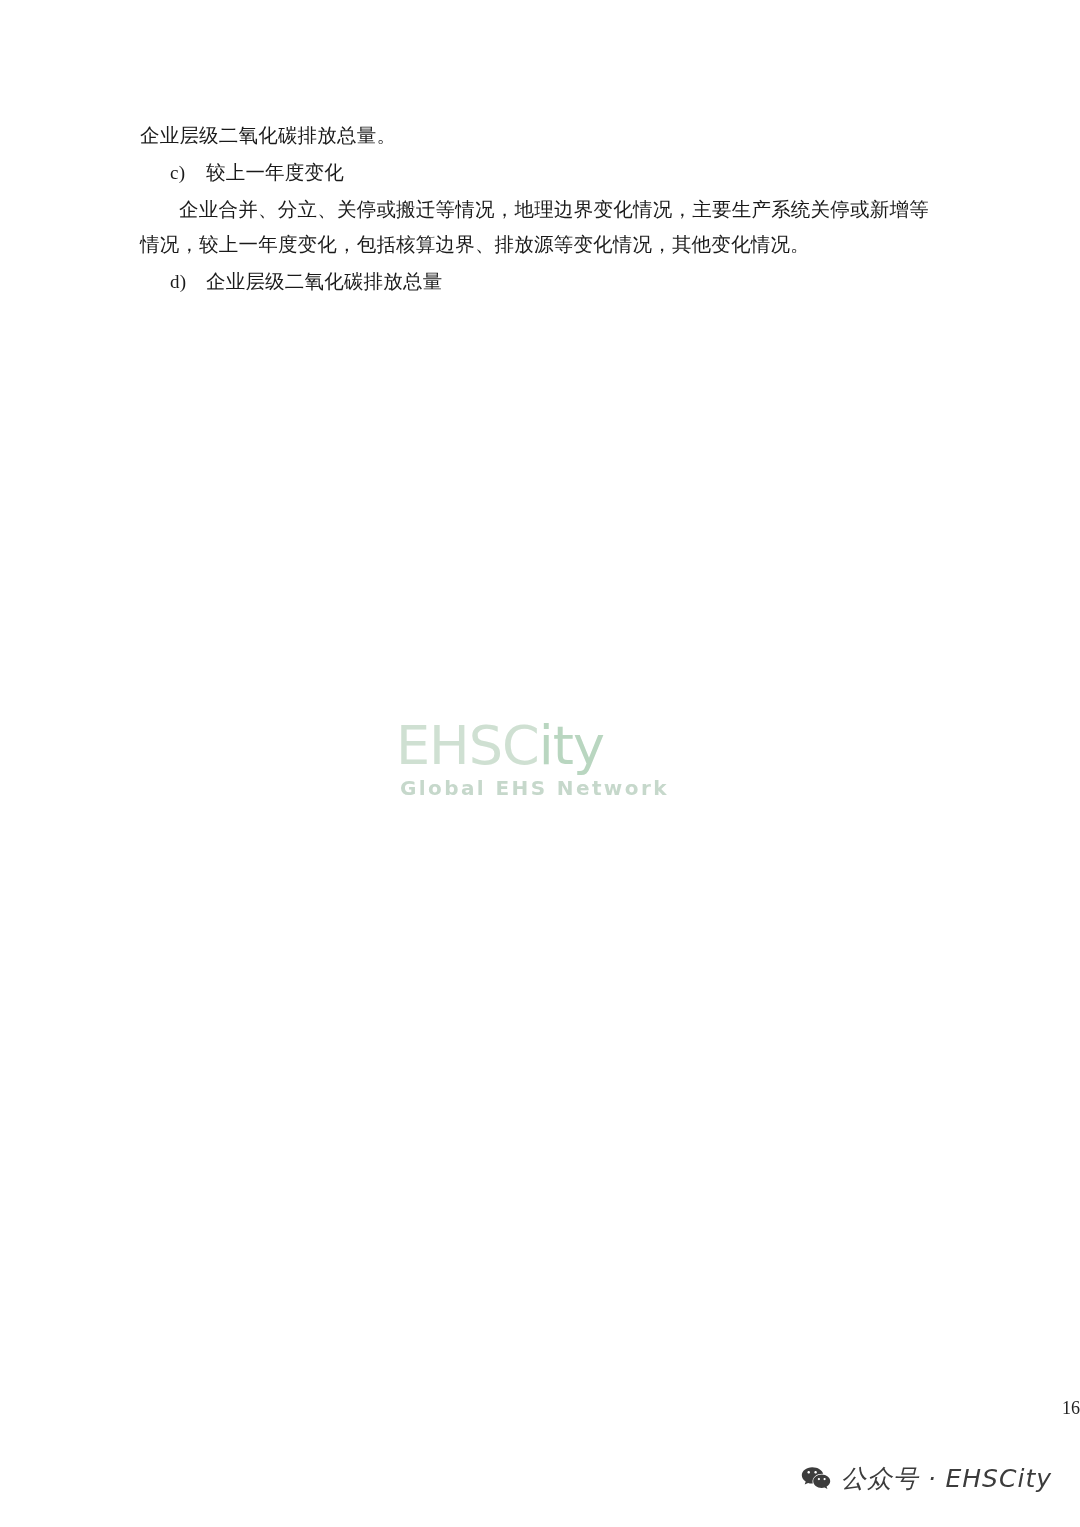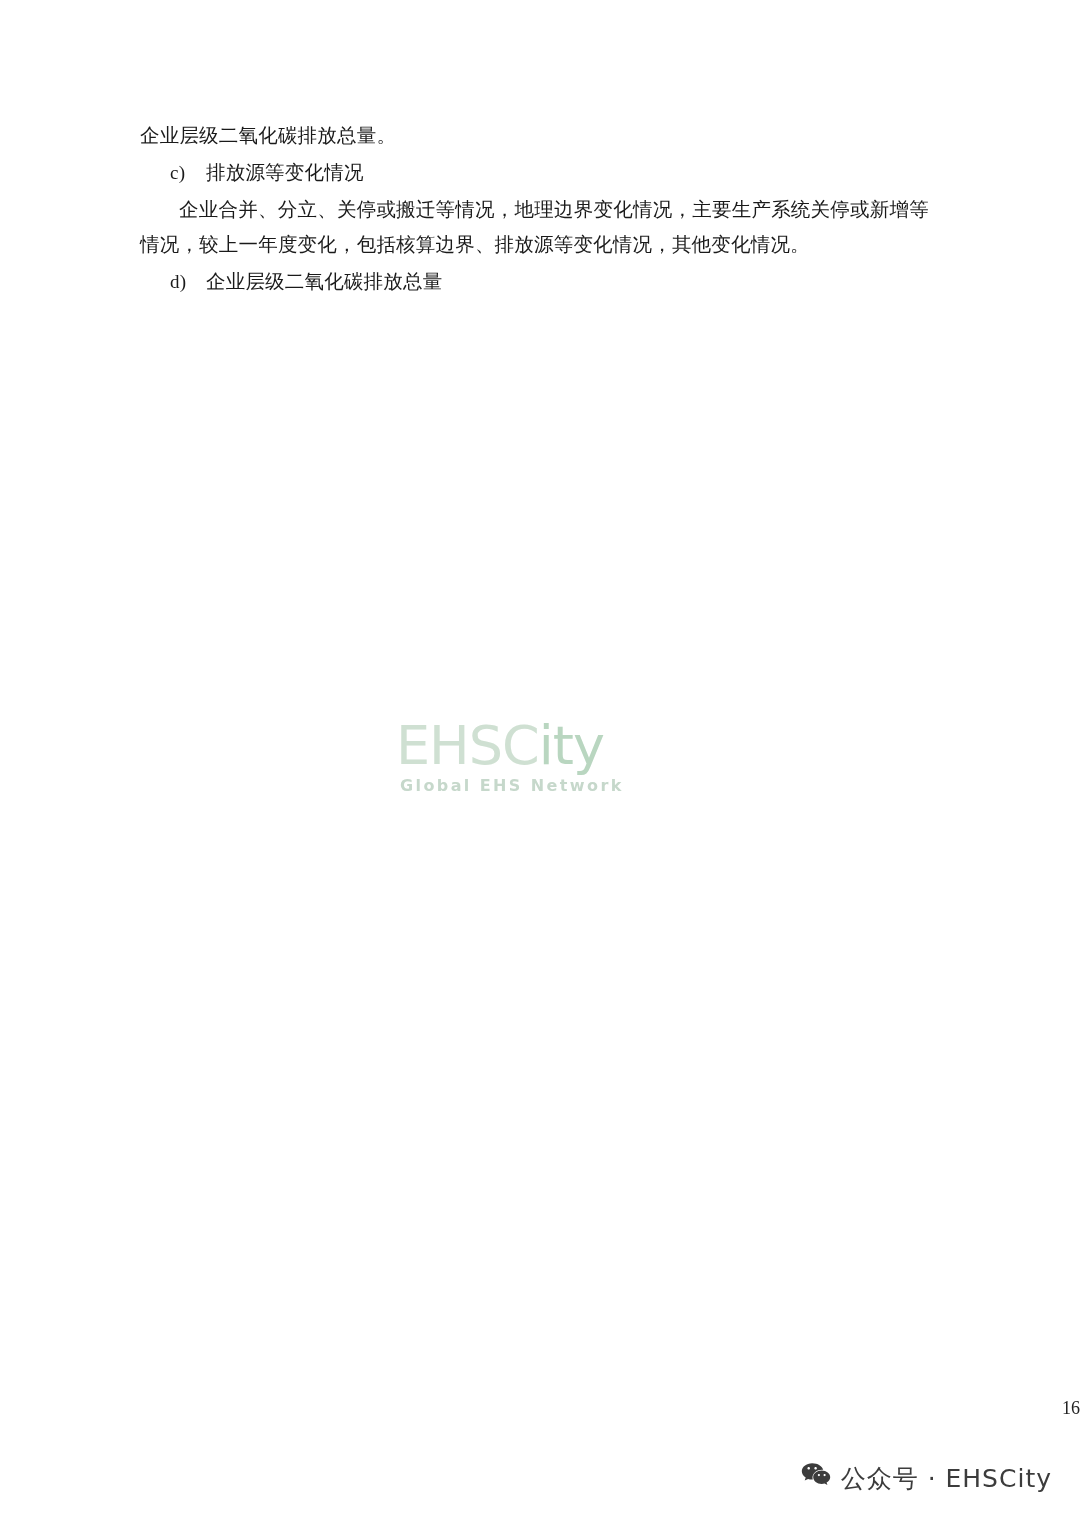--- a/index.html
+++ b/index.html
@@ -68,42 +68,44 @@
     font-size: 54px;
     letter-spacing: -1px;
     color: #cfe0d2;
     line-height: 56px;
   }
   .wm-main .c1 { color: #cfe0d2; }
   .wm-main .c2 { color: #b9d6c0; }
   .wm-sub {
     font-family: "DejaVu Sans", sans-serif;
     font-weight: bold;
-    font-size: 16px;
+    font-size: 20px;
     letter-spacing: 2.4px;
     color: #c6d8cb;
     margin-top: 2px;
     padding-left: 4px;
   }
   .page-number {
     position: absolute;
     left: 0;
     top: 1398px;
     width: 1080px;
     text-align: right;
     font-size: 18px;
     font-family: "Liberation Serif", serif;
     color: #222;
   }
   .footer-brand {
     position: absolute;
     right: 28px;
     top: 1462px;
     display: flex;
+    align-items: center;
     gap: 10px;
+    font-style: italic;
   }
   .wechat-icon {
     width: 30px;
     height: 26px;
     position: relative;
     display: inline-block;
   }
   .footer-text {
     font-family: "DejaVu Sans", "Liberation Sans", sans-serif;
     font-size: 25px;
@@ -115,21 +117,21 @@
 <body>
 
 <div class="page">
 
   <div class="content">
 
     <p>企业层级二氧化碳排放总量。</p>
 
     <p class="listline">
       <span class="marker">c)</span>
-      <span class="ltext">排放源等变化情况</span>
+      <span class="ltext">较上一年度变化</span>
     </p>
 
     <p class="indent">企业合并、分立、关停或搬迁等情况，地理边界变化情况，主要生产系统关停或新增等情况，较上一年度变化，包括核算边界、排放源等变化情况，其他变化情况。</p>
 
     <p class="listline">
       <span class="marker">d)</span>
       <span class="ltext">企业层级二氧化碳排放总量</span>
     </p>
 
 

